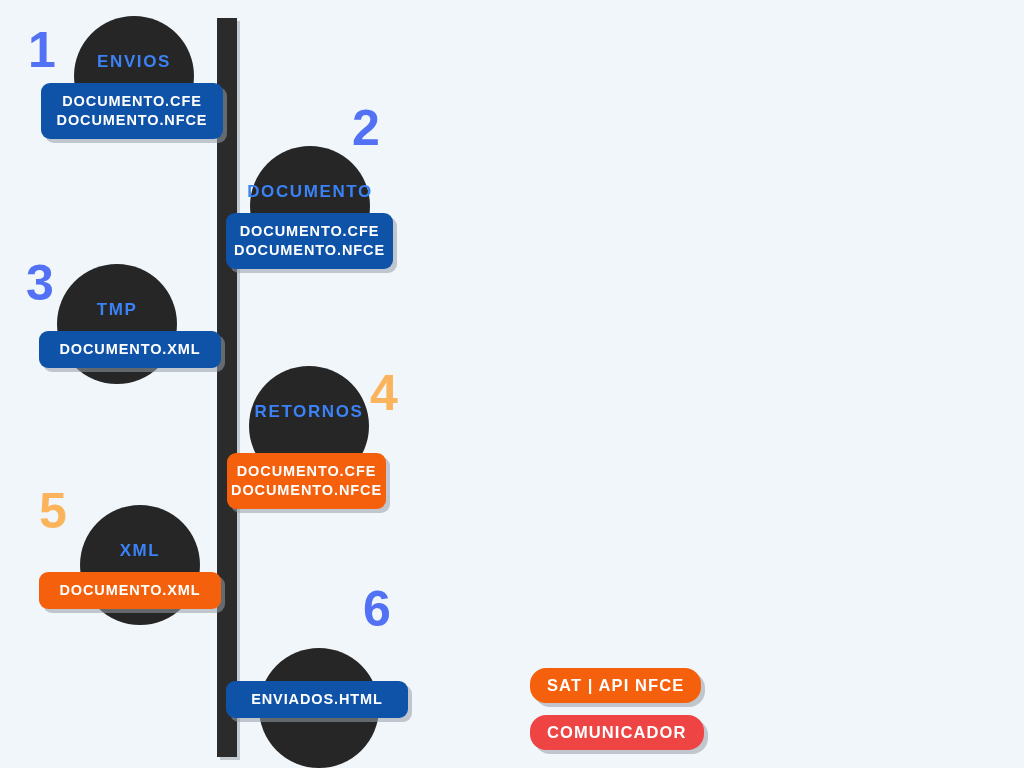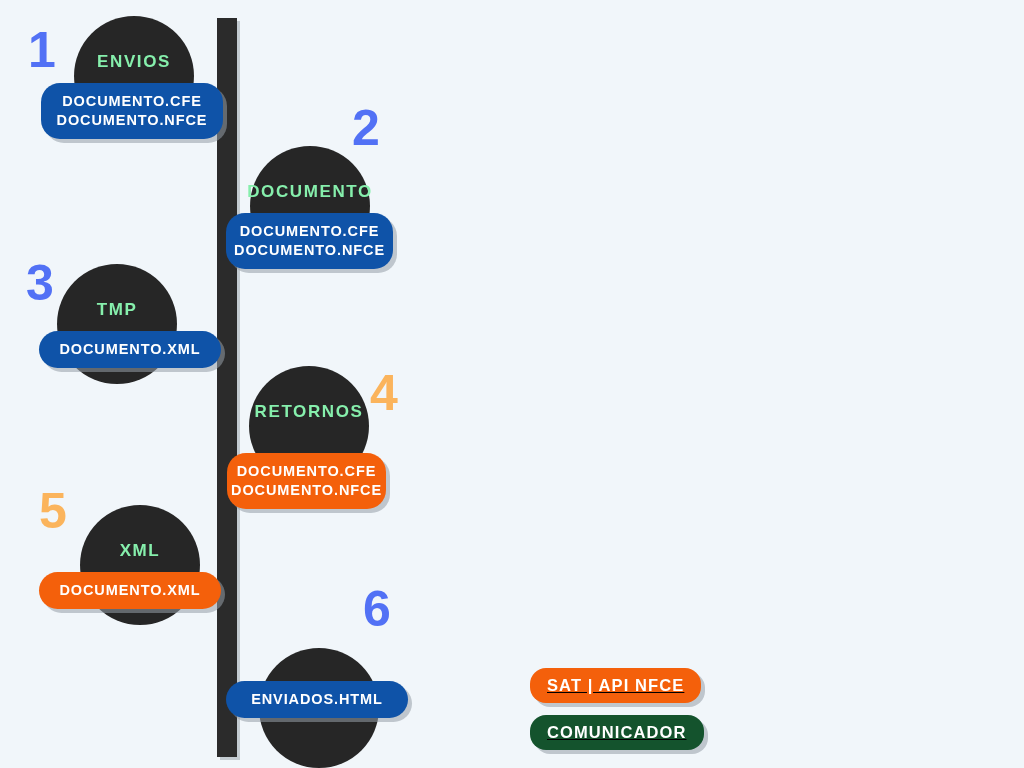--- a/index.html
+++ b/index.html
@@ -44,33 +44,33 @@
     position: absolute;
     border-radius: 50%;
     background: #262626;
     display: flex;
     align-items: flex-start;
     justify-content: center;
     box-sizing: border-box;
   }
 
   .circle-label {
-    color: #86efac;
+    color: #3b82f6;
     font-size: 17px;
     font-weight: bold;
     letter-spacing: 1.6px;
     white-space: nowrap;
     margin-top: 36px;
     text-align: center;
     user-select: none;
   }
 
   .chip {
     position: absolute;
-    border-radius: 19px;
+    border-radius: 9px;
     box-sizing: border-box;
     display: flex;
     flex-direction: column;
     align-items: center;
     justify-content: center;
     padding: 9px 14px;
     box-shadow: 4px 4px 0 rgba(150,158,168,0.55);
     z-index: 5;
   }
   .chip.blue   { background: #0f53a8; }
@@ -104,24 +104,23 @@
     position: absolute;
     left: 530px;
     top: 668px;
   }
   .legend-item {
     border-radius: 16px;
     padding: 8px 17px;
     margin-bottom: 12px;
     box-shadow: 4px 4px 0 rgba(150,158,168,0.55);
     display: inline-block;
-    text-decoration: underline;
   }
   .legend-item.orange { background: #f4600b; }
-  .legend-item.blue   { background: #14532d; }
+  .legend-item.blue   { background: #ef4444; }
   .legend-label {
     color: #ffffff;
     font-size: 16.5px;
     font-weight: bold;
     letter-spacing: 1.1px;
     white-space: nowrap;
     user-select: none;
   }
   .legend-row { display: block; }
 </style>

